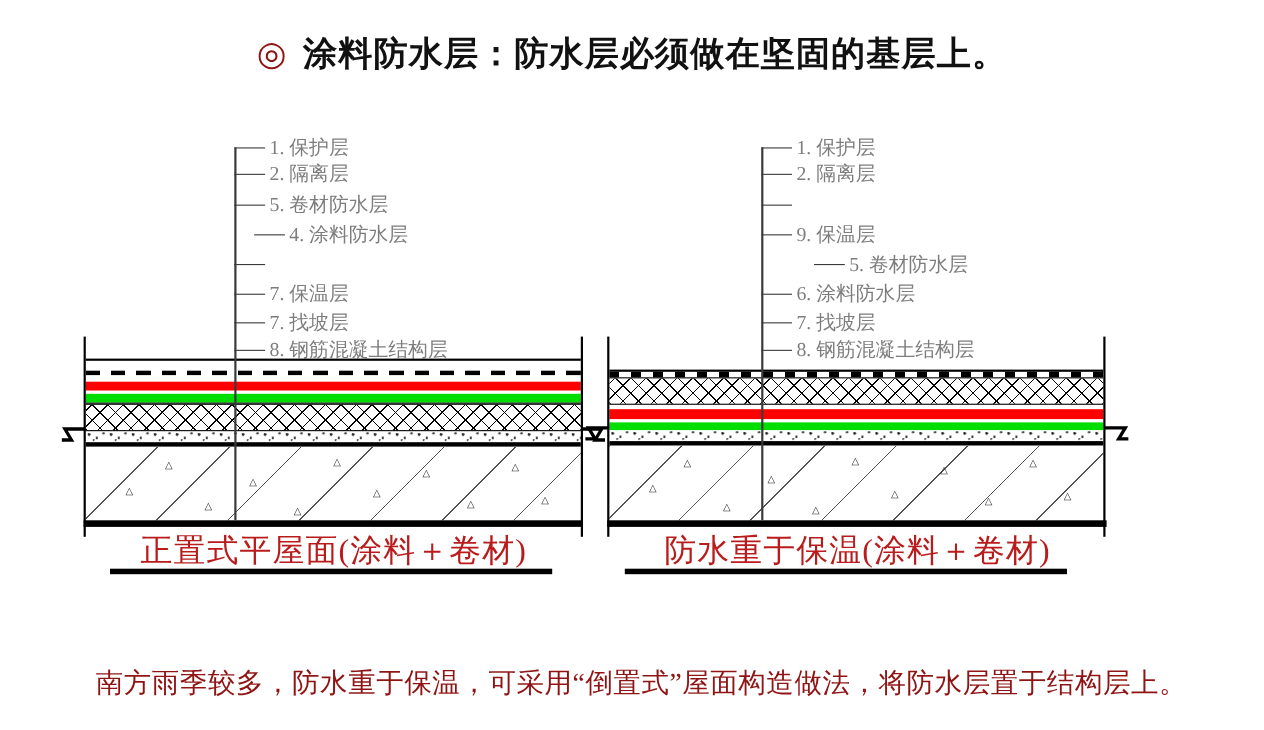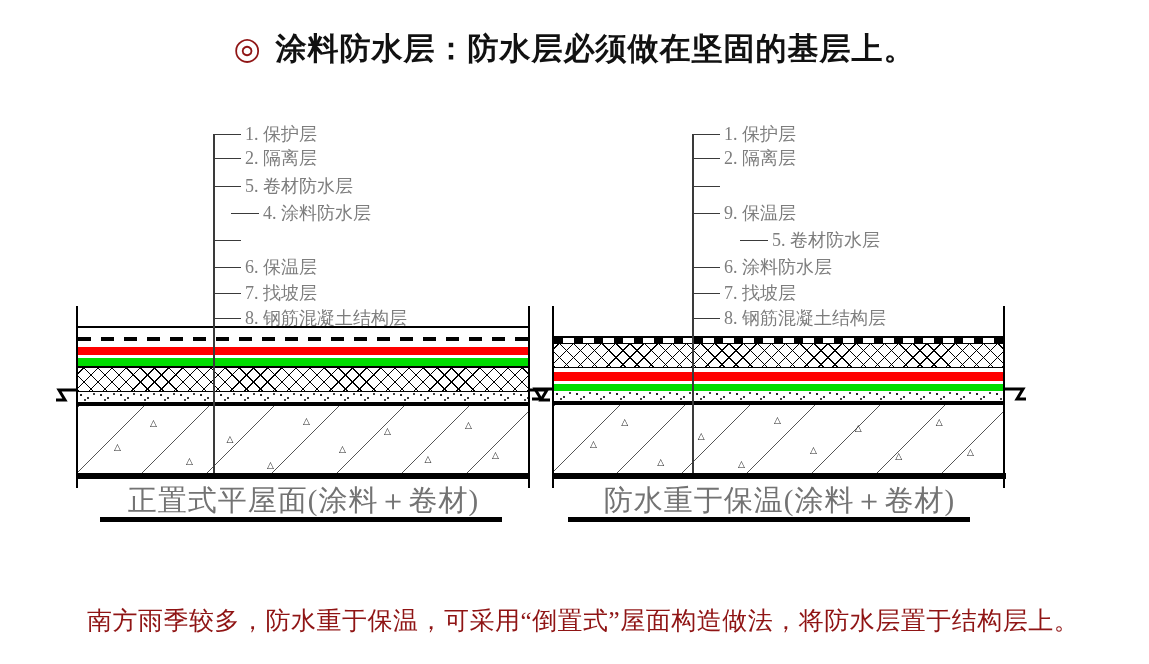--- a/index.html
+++ b/index.html
@@ -39,21 +39,21 @@
       radial-gradient(circle at 16px 2px,#444 .9px,transparent 1.3px),
       radial-gradient(circle at 7px 8px,#444 .7px,transparent 1.1px);
     background-size:20px 10px;
   }
   .slab{
     position:absolute;
     background-image:repeating-linear-gradient(135deg,#555 0 1px,transparent 1px 46px);
   }
   .tri{position:absolute;font-size:9px;color:#222;font-family:"DejaVu Sans",sans-serif;}
   .hline{position:absolute;background:#000;}
-  .caption{position:absolute;width:453px;text-align:center;font-size:29px;color:#737373;
+  .caption{position:absolute;width:453px;text-align:center;font-size:29px;color:#b91c1c;
            letter-spacing:1px;white-space:nowrap;}
   .cap-underline{position:absolute;height:5px;background:#000;}
   .brk{position:absolute;z-index:5;}
   .note{position:absolute;left:47px;top:604px;font-size:25px;color:var(--accent);
         letter-spacing:.5px;white-space:nowrap;margin-left:40px;}
 </style>
 </head>
 <body>
 
 <div class="canvas" style="--accent: #8F1414; --red: #FF0000; --green: #00DD00; --lgray: #7D7D7D;">
@@ -80,21 +80,21 @@
       </div>
     <div class="lbl-row" style="left:213px;top:203px;margin-left:18px;">
         <span class="tick"></span>
         <span class="lbl-text">4. 涂料防水层</span>
       </div>
     <div class="lbl-row" style="left:213px;top:230px;">
         <span class="tick"></span>
       </div>
     <div class="lbl-row" style="left:213px;top:257px;">
         <span class="tick"></span>
-        <span class="lbl-text">6. 保温层</span>
+        <span class="lbl-text">7. 保温层</span>
       </div>
     <div class="lbl-row" style="left:213px;top:283px;">
         <span class="tick"></span>
         <span class="lbl-text">7. 找坡层</span>
       </div>
     <div class="lbl-row" style="left:213px;top:308px;">
         <span class="tick"></span>
         <span class="lbl-text">8. 钢筋混凝土结构层</span>
       </div>
 

